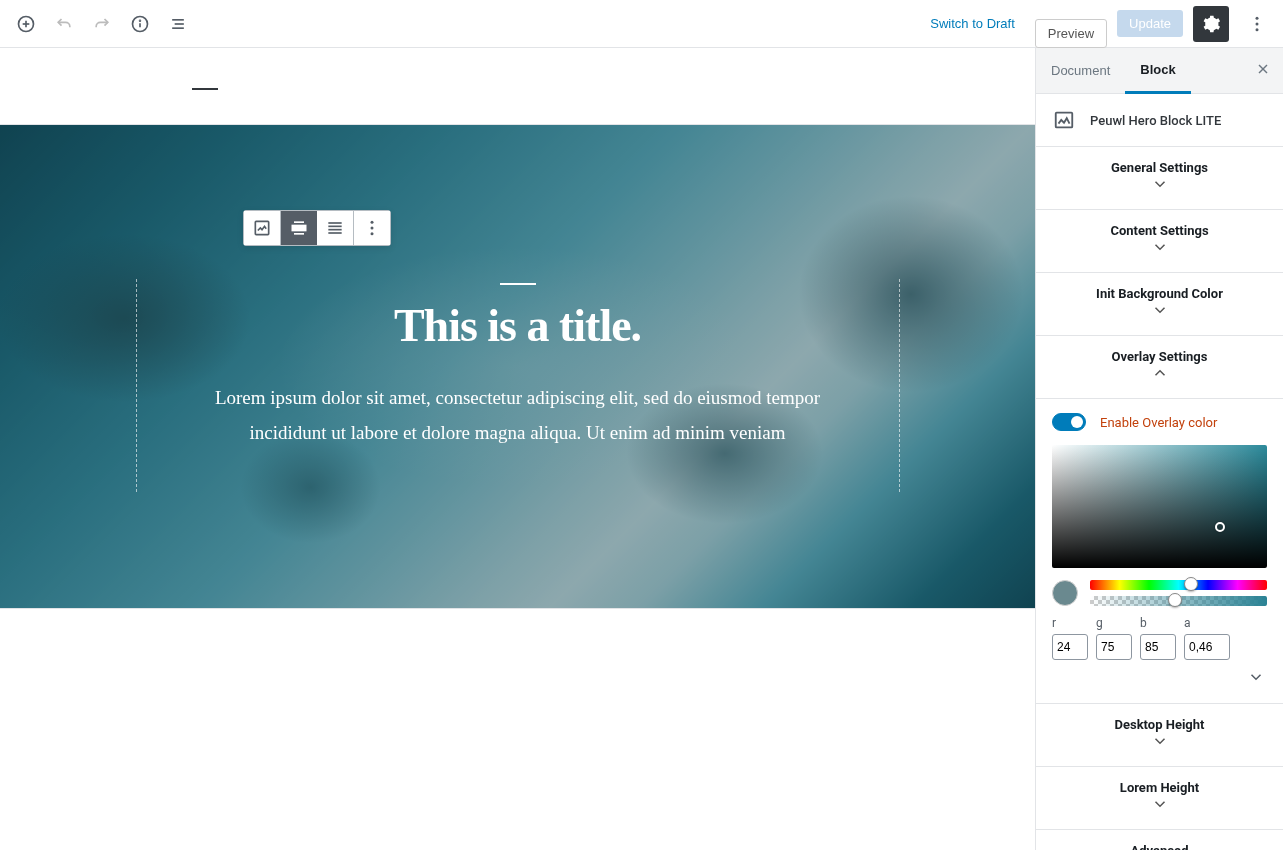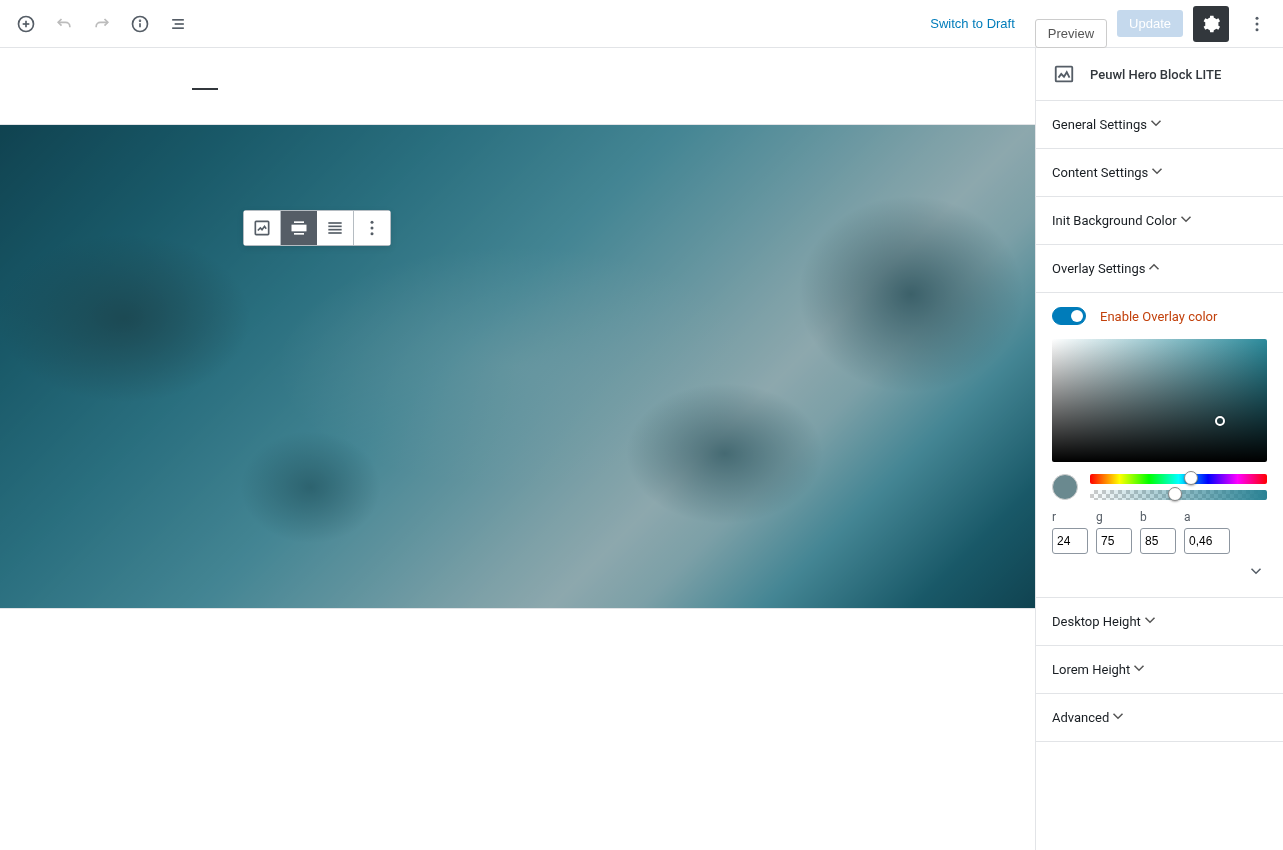--- a/index.html
+++ b/index.html
@@ -59,21 +59,21 @@
 
 .sb-tabs { display:flex; border-bottom:1px solid #e2e4e7; background:#f3f4f5; align-items:center;}
 .sb-tab { padding: 14px 15px; font-size:13px; color:#6c7781; cursor:pointer; border:none; background:transparent;}
 .sb-tab.active { color:#191e23; font-weight:600; border-bottom:3px solid #007cba; margin-bottom:-1px; background:#f3f4f5;}
 .sb-close { margin-left:auto; padding:10px 12px; color:#6c7781; cursor:pointer;}
 
 .block-card{display:flex;align-items:center;gap:14px;padding:14px 16px;border-bottom:1px solid #e2e4e7;}
 .block-card-icon{width:24px;height:24px;display:flex;align-items:center;justify-content:center;}
 .block-card-title{font-size:13px;font-weight:500;color:#32373c;}
 
-.panel-row{display:flex;align-items:center;justify-content:flex-start;padding:13px 16px;border-bottom:1px solid #e2e4e7;cursor:pointer;font-size:13px;font-weight:400;color:#191e23;}
+.panel-row{display:flex;align-items:center;justify-content:flex-end;padding:13px 16px;border-bottom:1px solid #e2e4e7;cursor:pointer;font-size:13px;font-weight:700;color:#191e23;flex-direction:column;}
 .panel-row .chev{color:#555;}
 .panel-row.open{border-bottom:1px solid #e2e4e7;}
 
 .panel-body{padding:14px 16px 8px; border-bottom:1px solid #e2e4e7;}
 
 .toggle-row{display:flex;align-items:center;gap:14px;margin-bottom:14px;}
 .toggle{width:34px;height:18px;border-radius:10px;background:#007cba;position:relative;cursor:pointer;border:1px solid #007cba;}
 .toggle::after{content:"";position:absolute;width:12px;height:12px;border-radius:50%;background:#fff;top:2px;right:2px;}
 .toggle-label{font-size:13px;color:#c2410c;}
 
@@ -199,25 +199,40 @@
               <circle cx="12" cy="19" r="1.8"></circle>
             </svg>
         </button>
       </div>
     </div>
 
     <hr class="canvas-hr">
 
     <div class="hero">
       <div class="hero-overlay"></div>
+      <div class="hero-inner">
+        <div class="hero-dash"></div>
+        <h2 class="hero-title">This is a title.</h2>
+        <p class="hero-body">Lorem ipsum dolor sit amet, consectetur adipiscing elit, sed do eiusmod tempor incididunt ut labore et dolore magna aliqua. Ut enim ad minim veniam</p>
+      </div>
     </div>
     <hr class="canvas-hr">
   </div>
 
   <div class="sidebar">
+    <div class="sb-tabs">
+      <button class="sb-tab">Document</button>
+      <button class="sb-tab active">Block</button>
+      <span class="sb-close">
+        <svg width="16" height="16" viewBox="0 0 24 24" fill="none" stroke="currentColor" stroke-width="2">
+            <line x1="6" y1="6" x2="18" y2="18"></line>
+            <line x1="18" y1="6" x2="6" y2="18"></line>
+          </svg>
+      </span>
+    </div>
 
     <div class="block-card">
       <span class="block-card-icon">
         <svg viewBox="0 0 24 24" width="22" height="22" fill="none" stroke="#555d66" stroke-width="2">
             <rect x="3" y="4" width="18" height="16" rx="1"></rect>
             <path d="M6 16l3-4 3 3 3-5 3 6"></path>
           </svg>
       </span>
       <span class="block-card-title">Peuwl Hero Block LITE</span>
     </div>

